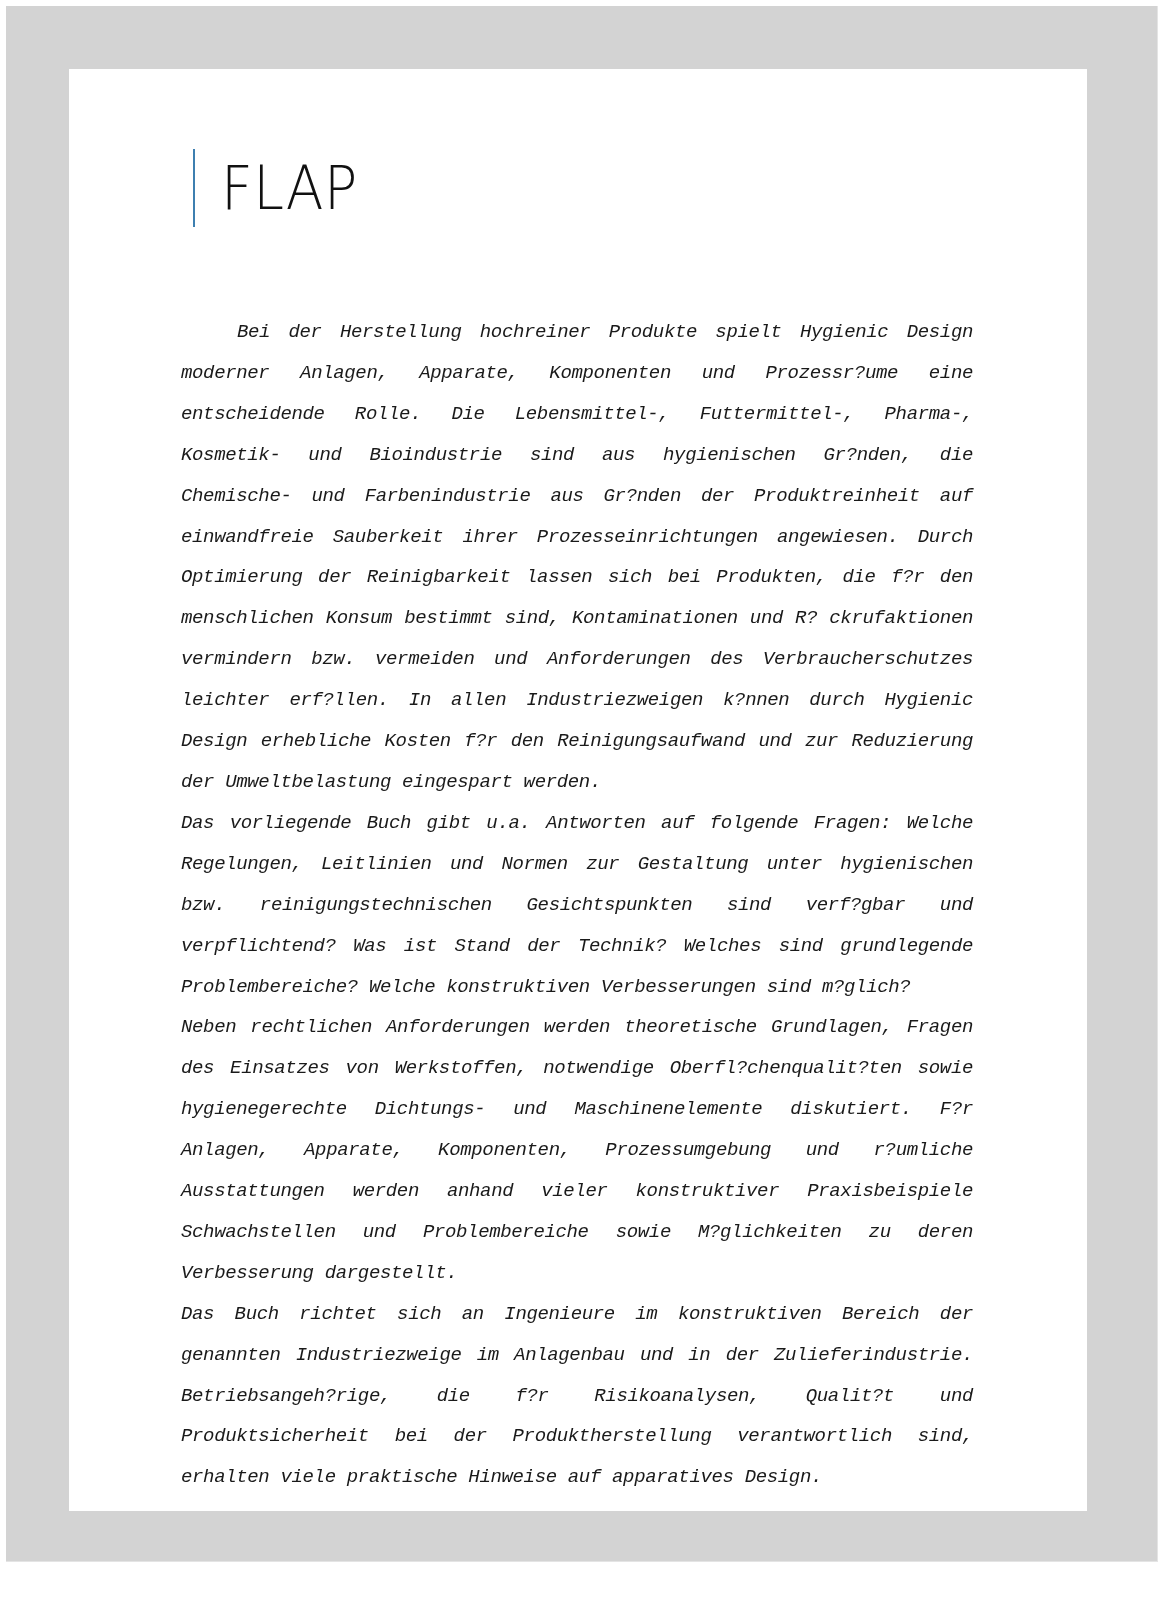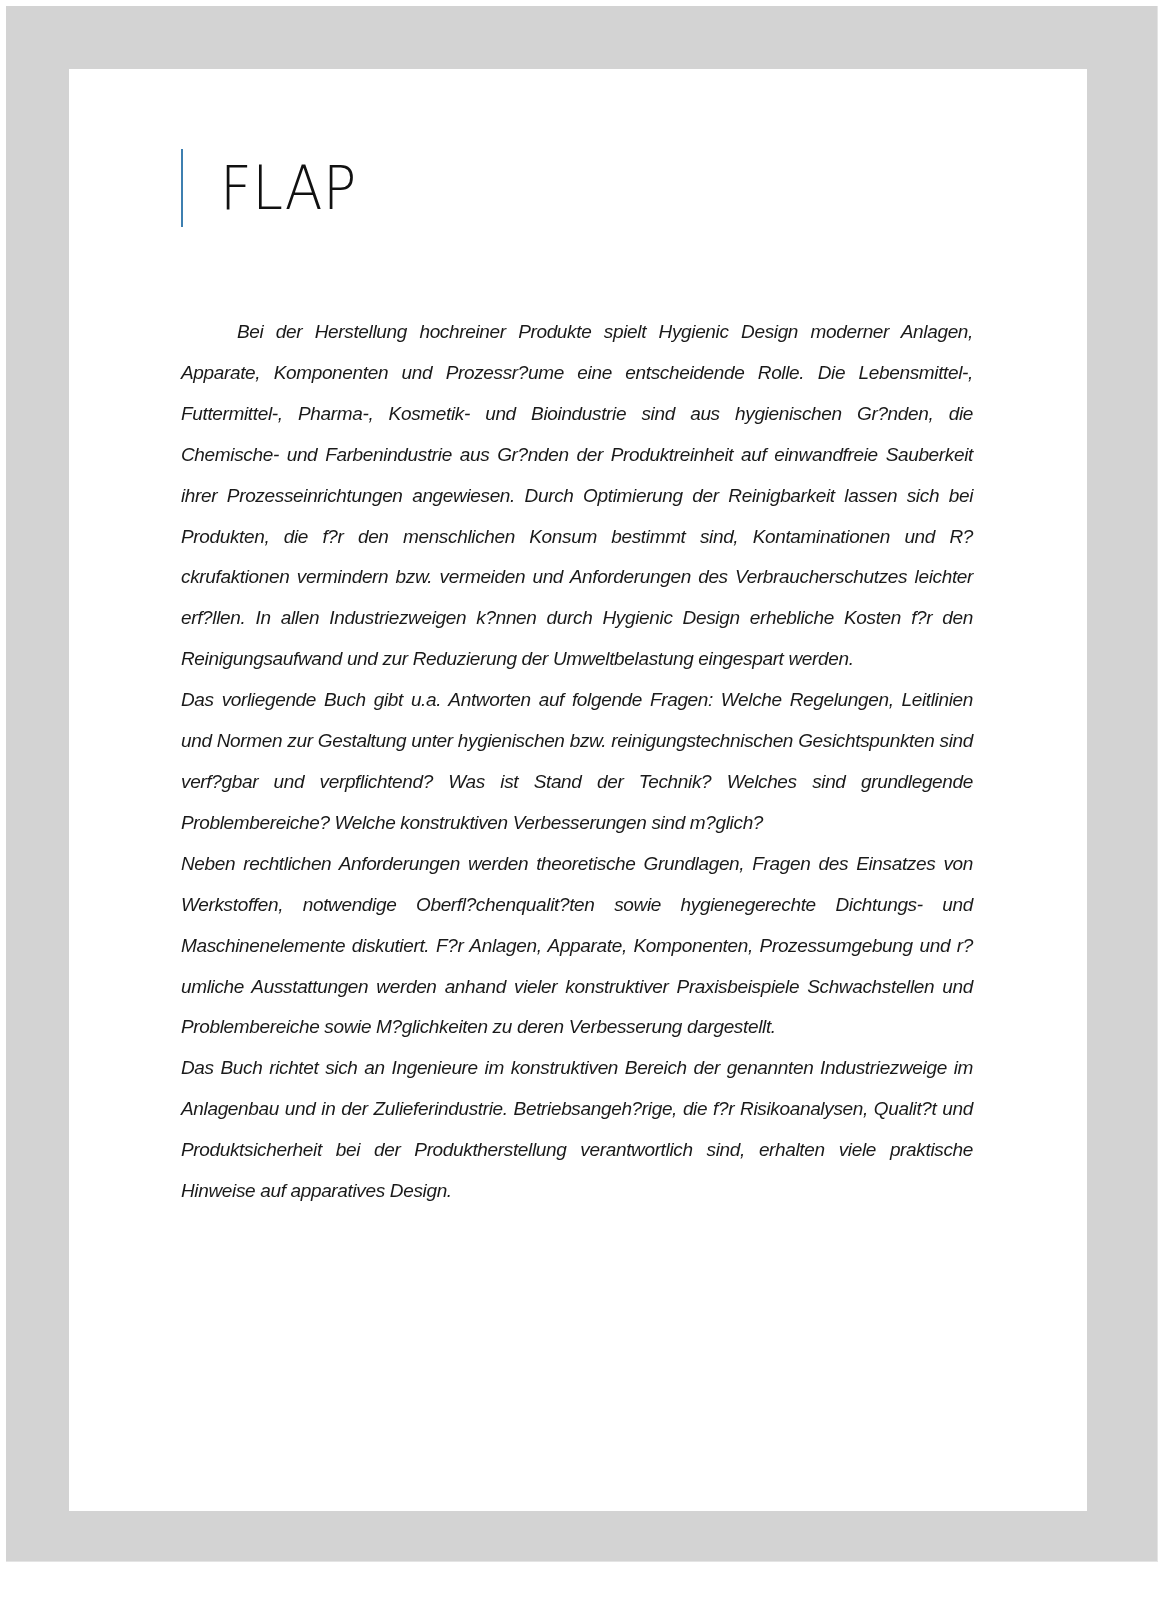--- a/index.html
+++ b/index.html
@@ -26,43 +26,43 @@
     .page {
       position: absolute;
       left: 63px;
       top: 63px;
       width: 1018px;
       height: 1442px;
       background: #ffffff;
     }
     .title-wrap {
       position: absolute;
-      left: 112px;
+      left: 124px;
       top: 80px;
       height: 78px;
       border-left: 2px solid #3d7fb0;
-      padding-left: 37px;
+      padding-left: 26px;
     }
     .title {
       font-family: "DejaVu Sans", sans-serif;
       font-weight: 300;
       font-size: 60px;
       line-height: 78px;
       color: #111111;
       letter-spacing: 0.5px;
       margin: 0;
       transform: scaleX(0.92);
       transform-origin: left center;
     }
     .body-text {
       position: absolute;
       left: 112px;
       top: 243px;
       width: 792px;
-      font-family: Liberation Sans, sans-serif;
+      font-family: Liberation Mono, monospace;
       font-style: italic;
       font-size: 19px;
       line-height: 40.9px;
       color: #1a1a1a;
       text-align: justify;
       letter-spacing: -0.35px;
       word-spacing: 0px;
     }
     .body-text p {
       margin: 0;

